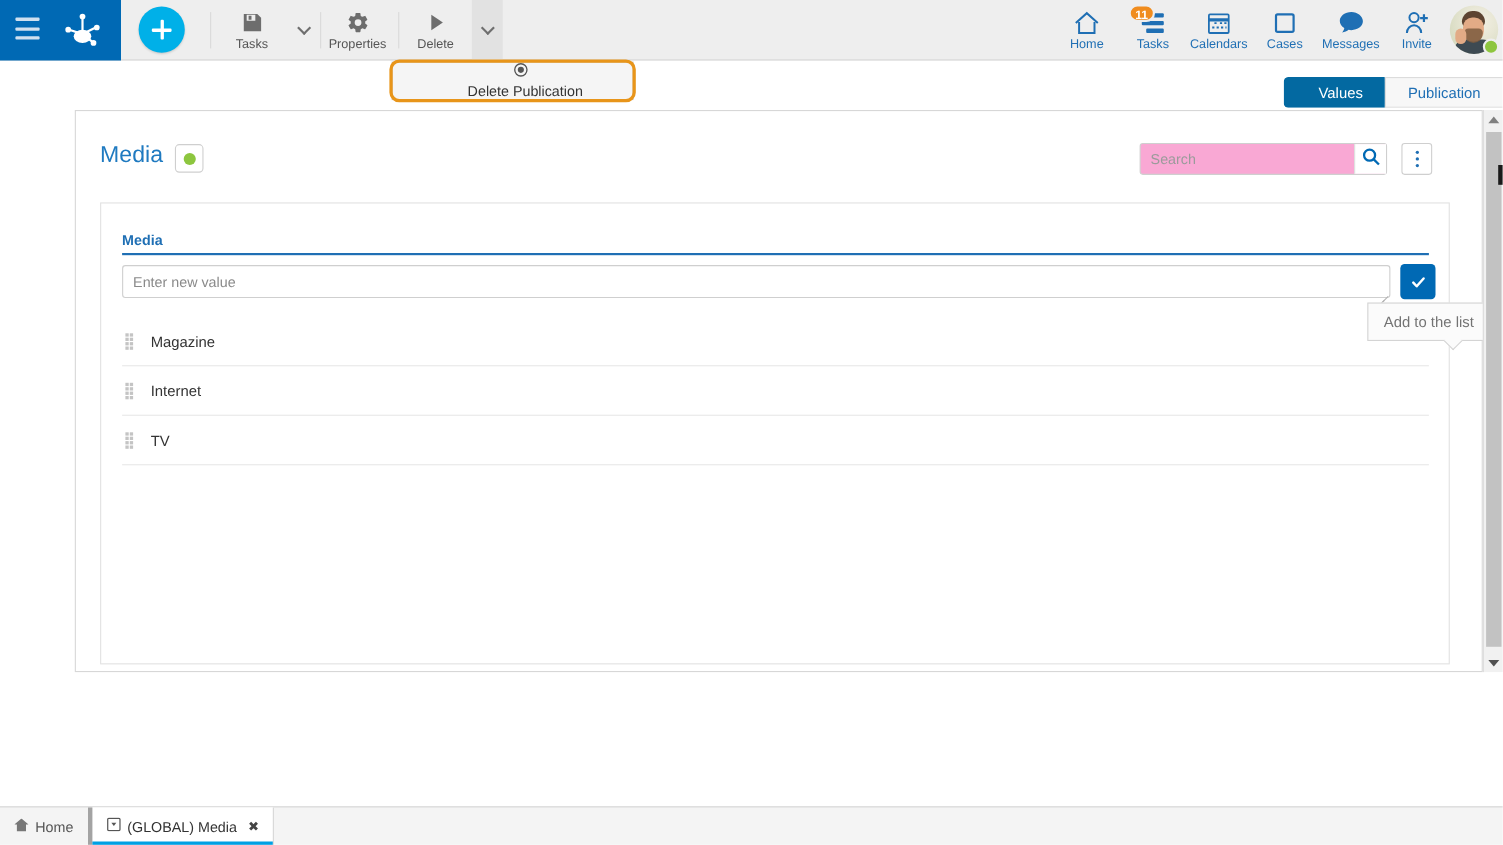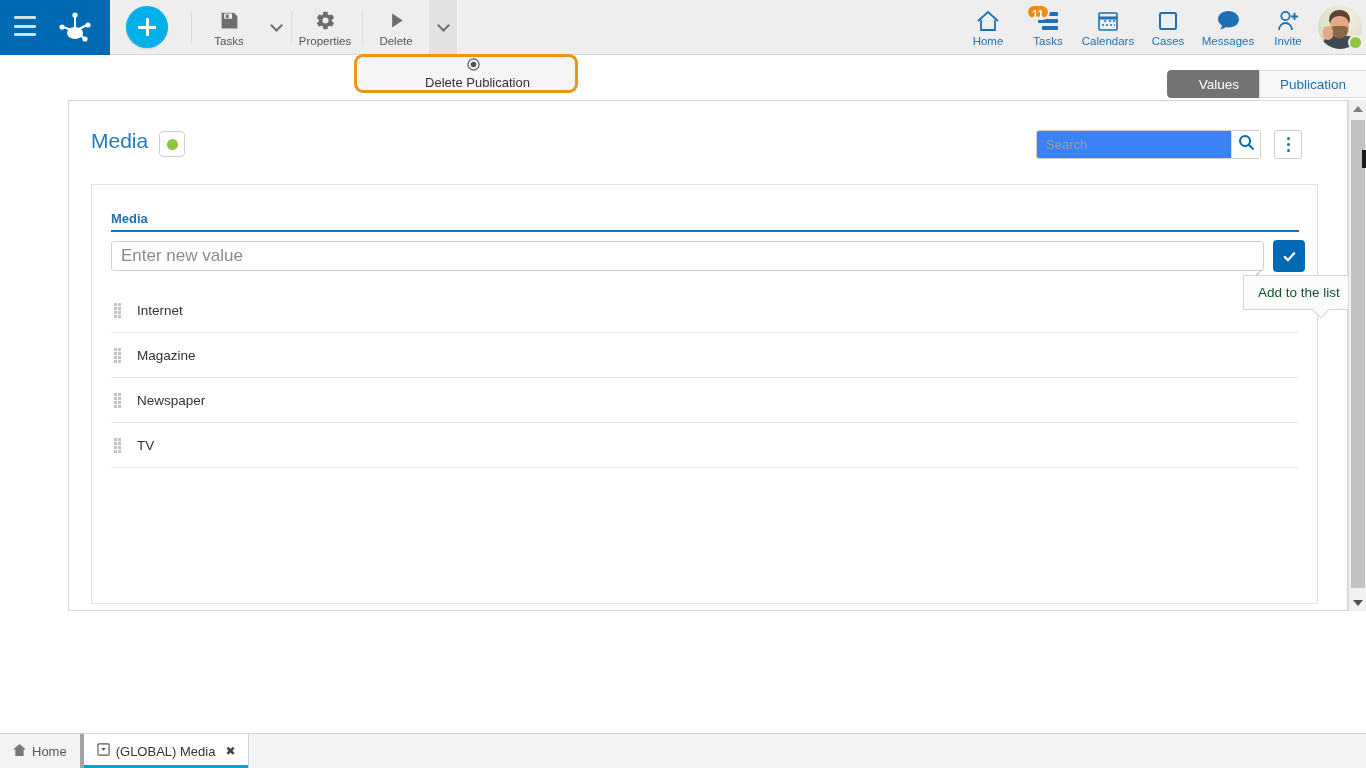--- a/index.html
+++ b/index.html
@@ -124,21 +124,21 @@
   
   .tabs {
     position: absolute; right: 0; top: 70px;
     display: flex; border-radius: 4px 0 0 4px; overflow: hidden;
   }
   .tab {
     height: 28px; padding: 0 20px;
     display: flex; align-items: center; justify-content: center;
     font-size: 13.5px; cursor: pointer;
   }
-  .tab.sel { background: #737373; color: #fff; border-radius: 4px 0 0 4px; padding-left: 32px; }
+  .tab.sel { background: #0369a1; color: #fff; border-radius: 4px 0 0 4px; padding-left: 32px; }
   .tab.unsel { background: #f7f7f7; color: #1f6fb4; border: 1px solid #dcdcdc; border-right: none; }
 
   
   .card {
     position: absolute; left: 68px; top: 100px;
     width: 1280px; height: 511px;
     background: #fff;
     border: 1px solid #d7d7d7;
   }
   .card-title {
@@ -148,21 +148,21 @@
   .title-state {
     position: absolute; left: 90px; top: 30px;
     width: 26px; height: 26px; border: 1px solid #cfcfcf; border-radius: 4px;
     background: #fff; display: flex; align-items: center; justify-content: center;
   }
   .title-state i { width: 11px; height: 11px; border-radius: 50%; background: #8dc63f; display: block; }
 
   .search-box {
     position: absolute; right: 86px; top: 29px;
     width: 225px; height: 29px;
-    display: flex; border: 1px solid #cfcfcf; border-radius: 3px; background: #3b82f6;
+    display: flex; border: 1px solid #cfcfcf; border-radius: 3px; background: #f9a8d4;
   }
   .search-input {
     flex: 1; border: none; outline: none; padding: 0 9px;
     font-size: 13px; color: #333; font-family: "Liberation Sans", sans-serif;
     background: transparent;
   }
   .search-input::placeholder { color: #9b9b9b; }
   .search-btn {
     width: 33px; border-left: 1px solid #dcdcdc; background: #fff;
     display: flex; align-items: center; justify-content: center; cursor: pointer;
@@ -188,36 +188,36 @@
   .field-underline {
     position: absolute; left: 19px; top: 45px;
     width: 1188px; height: 2px; background: #1f6fb4;
   }
 
   .new-value-row { position: absolute; left: 19px; top: 56px; width: 1188px; height: 30px; }
   .new-value-input {
     position: absolute; left: 0; top: 0;
     width: 1153px; height: 30px;
     border: 1px solid #cfcfcf; border-radius: 3px; background: #fff;
-    padding: 0 9px; font-size: 17px; color: #333;
+    padding: 0 9px; font-size: 13px; color: #333;
     font-family: "Liberation Sans", sans-serif; outline: none;
   }
   .new-value-input::placeholder { color: #8a8a8a; }
   .resize-grip { position: absolute; left: 1139px; top: 17px; width: 12px; height: 12px; pointer-events: none; }
   .resize-grip i { position: absolute; right: 0; background: #b4b4b4; height: 1px; transform: rotate(-45deg); transform-origin: right center; }
   .confirm-btn {
     position: absolute; left: 1162px; top: -1px;
     width: 32px; height: 32px; border-radius: 4px; background: #0069b4;
     display: flex; align-items: center; justify-content: center; cursor: pointer; border: none;
   }
 
   .tooltip {
     position: absolute; left: 1151px; top: 90px;
     background: #fbfbfb; border: 1px solid #d4d4d4;
-    padding: 9px 14px; font-size: 13.5px; color: #14532d;
+    padding: 9px 14px; font-size: 13.5px; color: #737373;
     white-space: nowrap;
   }
   .tooltip .arrow {
     position: absolute; left: 71px; bottom: -7px;
     width: 12px; height: 12px; background: #fbfbfb;
     border-right: 1px solid #d4d4d4; border-bottom: 1px solid #d4d4d4;
     transform: rotate(45deg);
   }
 
   .list { position: absolute; left: 19px; top: 103px; width: 1188px; }
@@ -491,47 +491,34 @@
         <span class="grip">
           <i></i>
             <i></i>
             <i></i>
             <i></i>
             <i></i>
             <i></i>
             <i></i>
             <i></i>
         </span>
-        <span class="txt">Internet</span>
-      </div>
-      <div class="list-item">
-        <span class="grip">
-          <i></i>
-            <i></i>
-            <i></i>
-            <i></i>
-            <i></i>
-            <i></i>
-            <i></i>
-            <i></i>
-        </span>
         <span class="txt">Magazine</span>
       </div>
       <div class="list-item">
         <span class="grip">
           <i></i>
             <i></i>
             <i></i>
             <i></i>
             <i></i>
             <i></i>
             <i></i>
             <i></i>
         </span>
-        <span class="txt">Newspaper</span>
+        <span class="txt">Internet</span>
       </div>
       <div class="list-item">
         <span class="grip">
           <i></i>
             <i></i>
             <i></i>
             <i></i>
             <i></i>
             <i></i>
             <i></i>

